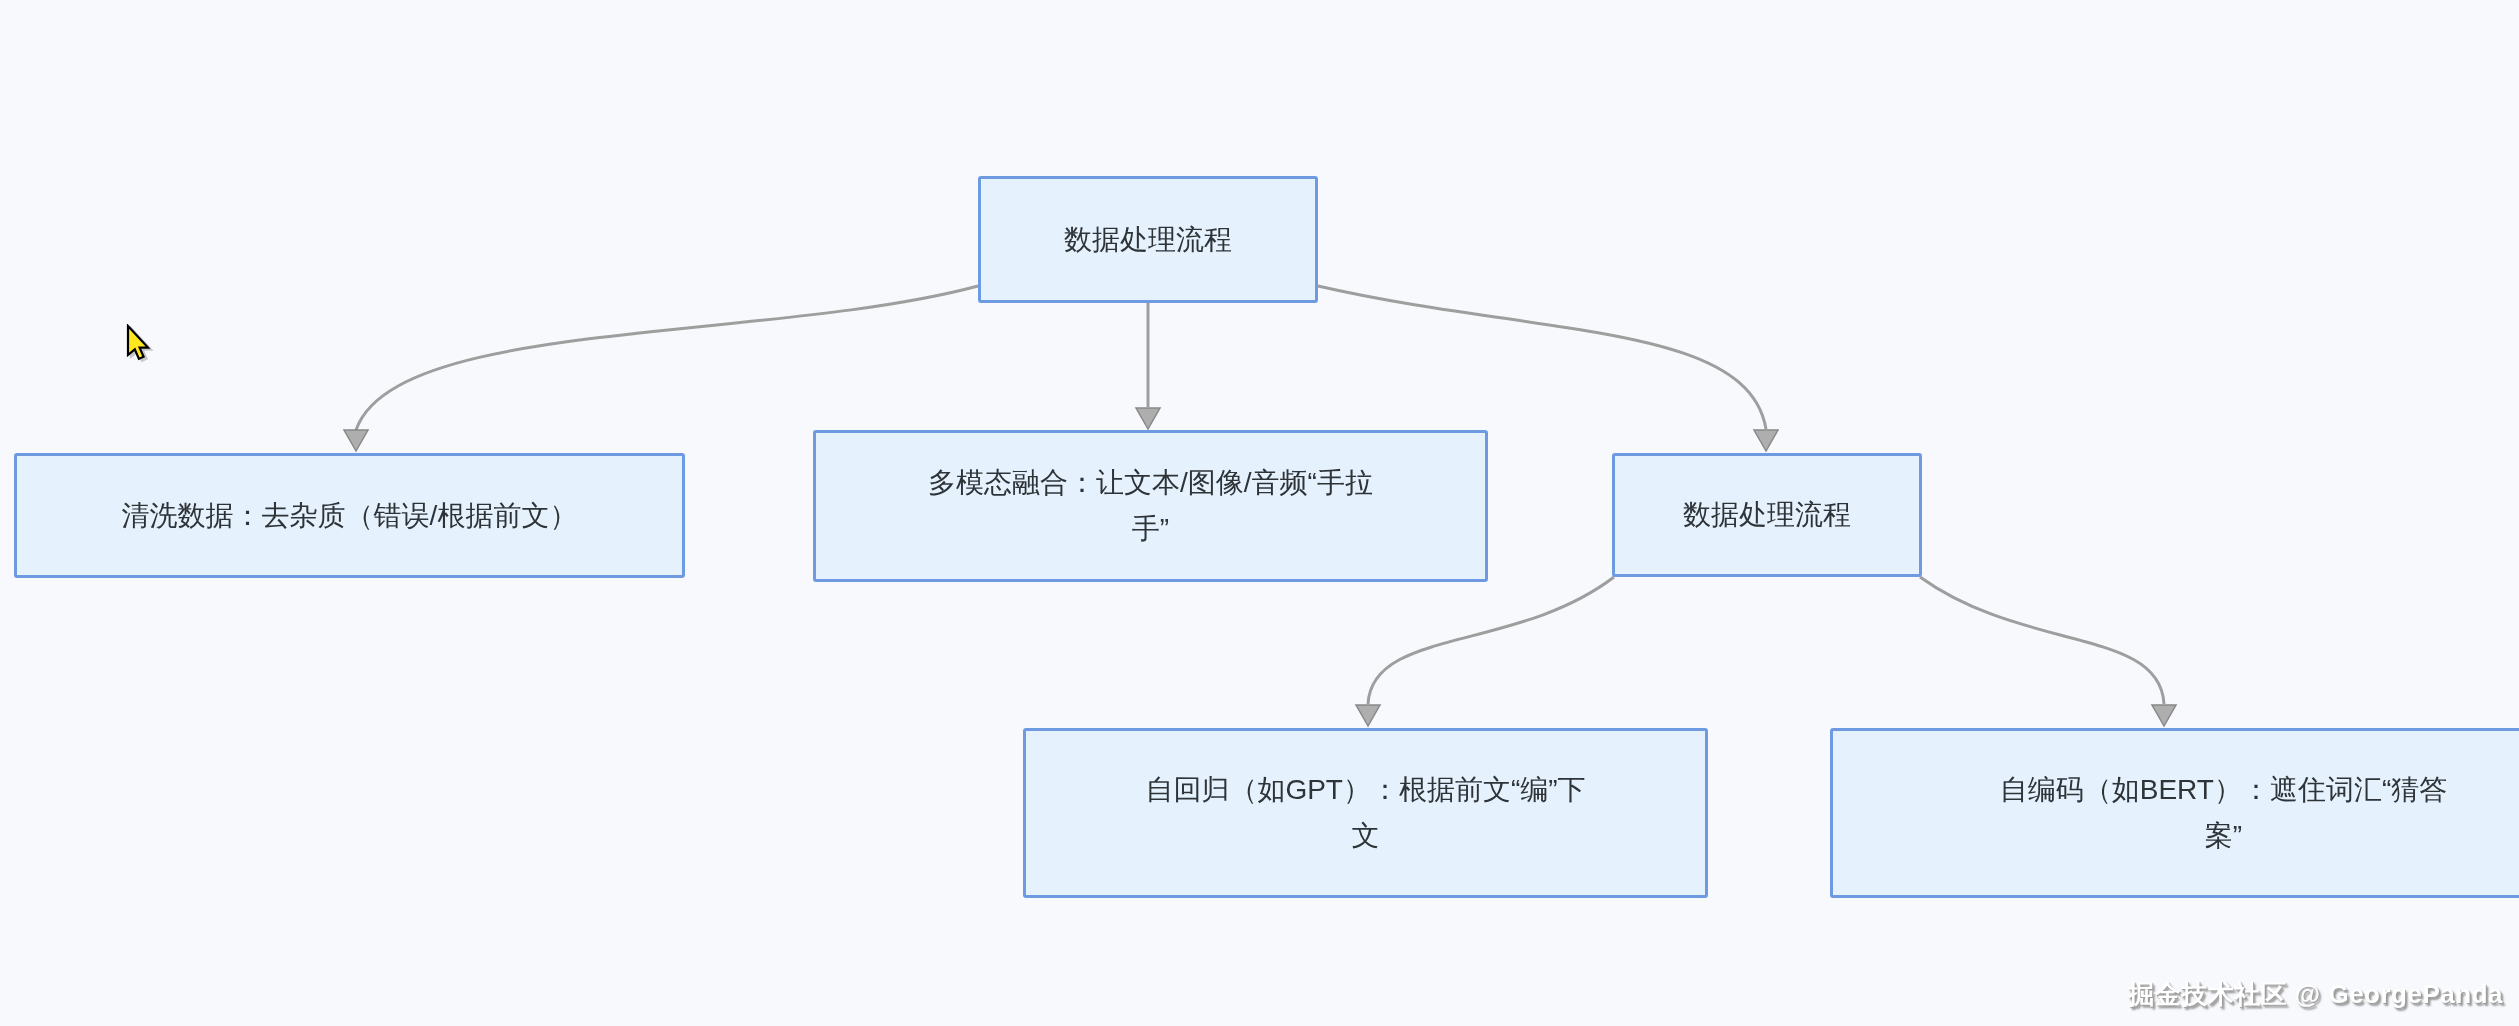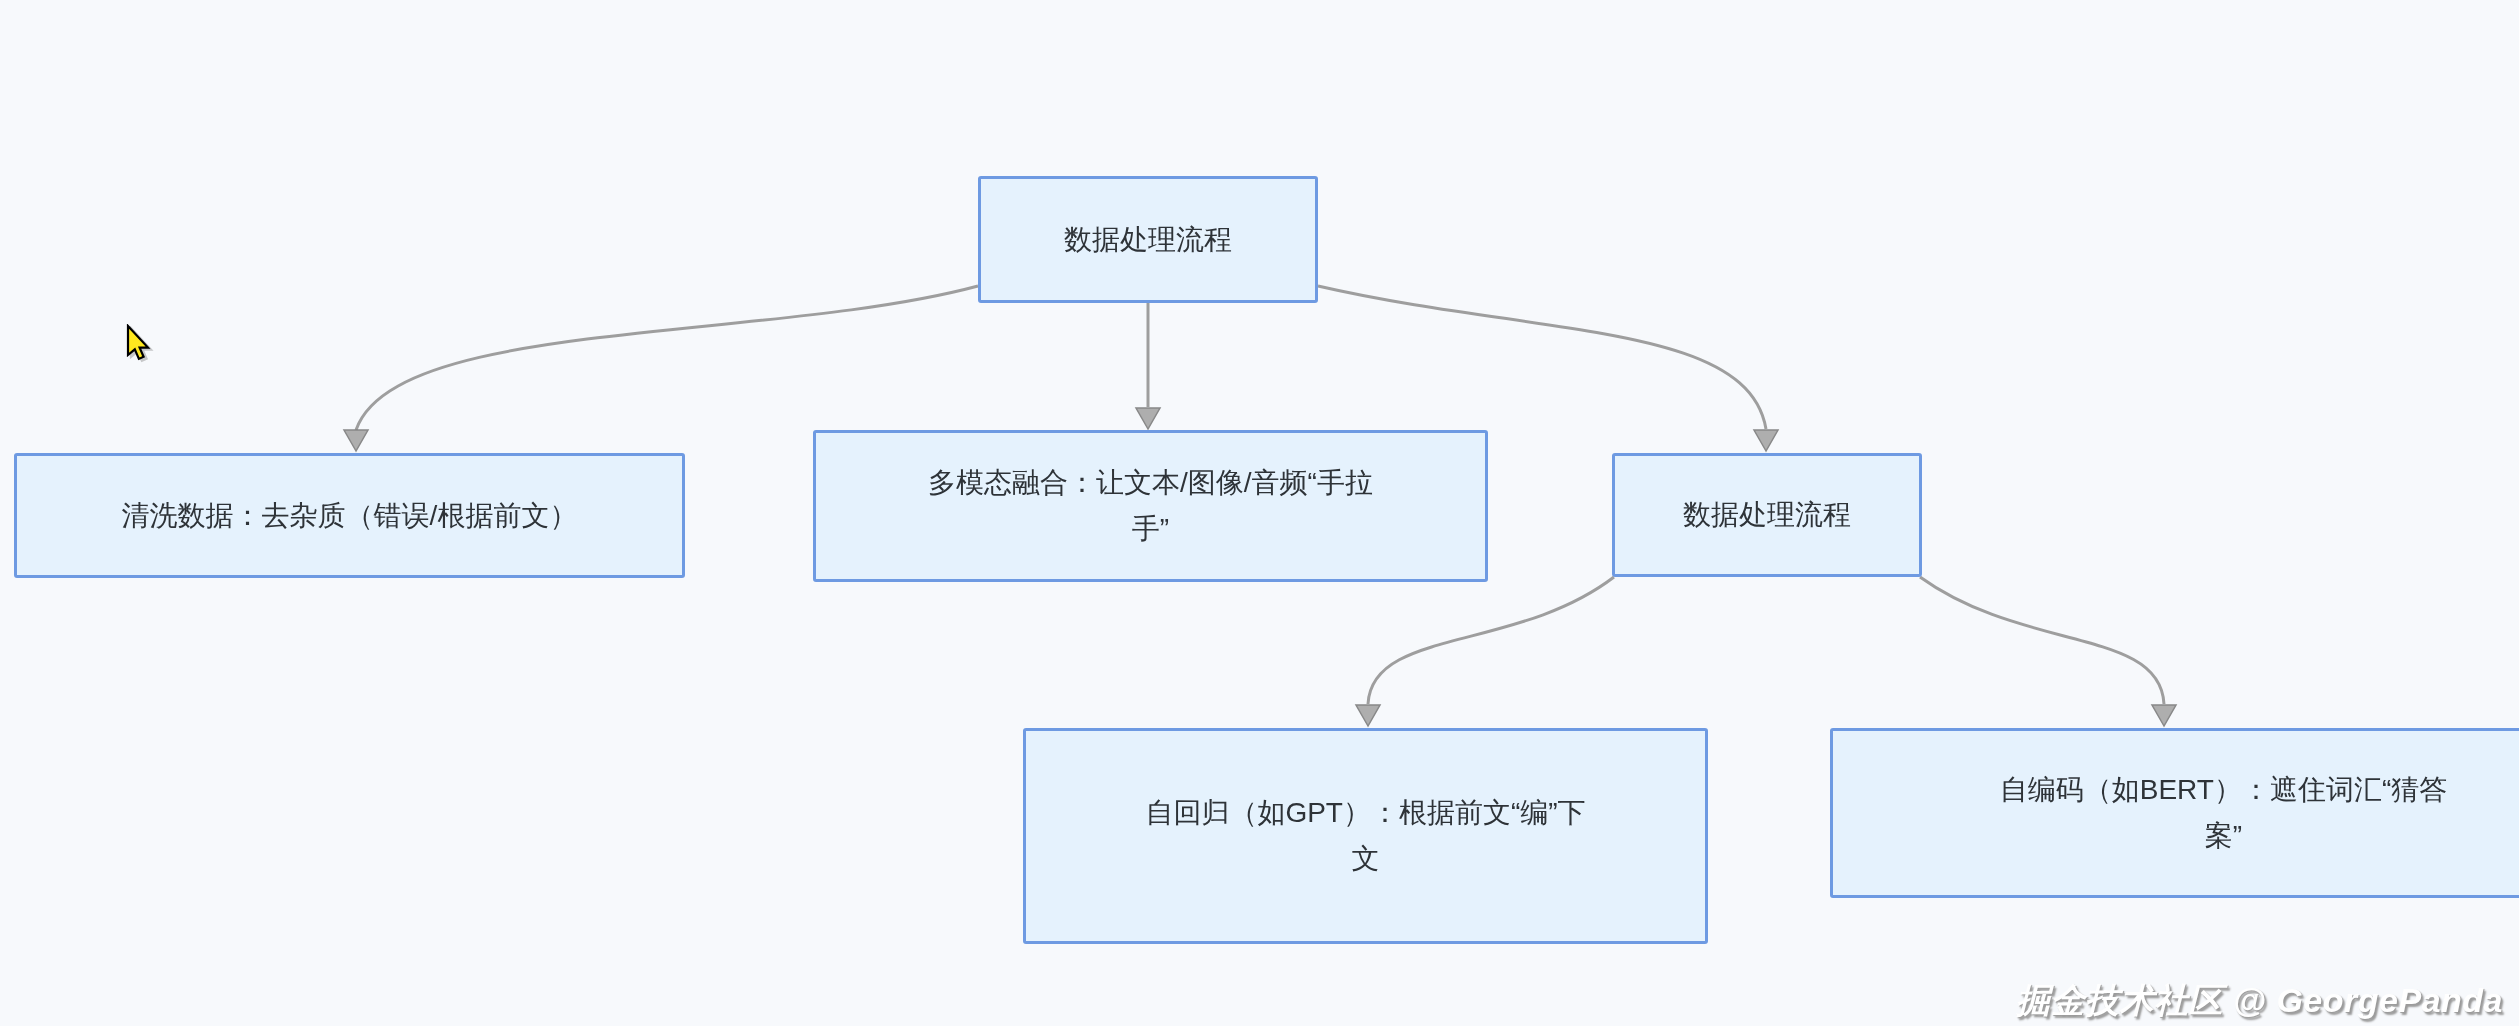--- a/index.html
+++ b/index.html
@@ -18,26 +18,25 @@
   .edges{position:absolute;left:0;top:0;width:2519px;height:1026px;pointer-events:none;}
   .edges path{fill:none;stroke:var(--edge);stroke-width:3;}
   .edges polygon{fill:var(--arrow_fill);stroke:var(--arrow_stroke);stroke-width:1.5;opacity:.92;}
   .node{
     position:absolute;display:flex;flex-direction:column;align-items:center;justify-content:center;
     background:var(--node_fill);border:3px solid var(--node_border);border-radius:3px;
     color:var(--text);font-size:28px;line-height:46px;text-align:center;padding:0 26px;cursor:default;
   }
   .nline:empty{display:none;}
   .watermark{
-    position:absolute;right:16px;bottom:2px;
-    font-size:34px;font-weight:600;letter-spacing:.5px;
+    position:absolute;right:16px;bottom:14px;
+    font-size:26px;font-weight:600;letter-spacing:.5px;
     color:var(--wm_text);
     text-shadow:2.5px 2.5px 2px var(--wm_shadow), 1px 1px 1px var(--wm_shadow);
     white-space:nowrap;
-    font-style:italic;
   }
   .cursor{position:absolute;left:126px;top:324px;filter:drop-shadow(3px 2px 0 rgba(140,140,140,.45));}
   .cursor polygon{fill:var(--cursor_fill);stroke:var(--cursor_outline);stroke-width:2.2;stroke-linejoin:miter;}
 </style>
 </head>
 <body>
 
 <div class="canvas">
 
   <svg class="edges" width="2519" height="1026" viewBox="0 0 2519 1026" xmlns="http://www.w3.org/2000/svg">
@@ -71,21 +70,21 @@
   <div class="node" style="left:813px;top:430px;width:675px;height:152px">
     <span class="nline">多模态融合：让文本/图像/音频“手拉</span>
     <span class="nline">手”</span>
   </div>
 
   <div class="node" style="left:1612px;top:453px;width:310px;height:124px">
     <span class="nline">数据处理流程</span>
 
   </div>
 
-  <div class="node" style="left:1023px;top:728px;width:685px;height:216px">
+  <div class="node" style="left:1023px;top:728px;width:685px;height:170px">
     <span class="nline">自回归（如GPT）：根据前文“编”下</span>
     <span class="nline">文</span>
   </div>
 
   <div class="node" style="left:1830px;top:728px;width:787px;height:170px">
     <span class="nline">自编码（如BERT）：遮住词汇“猜答</span>
     <span class="nline">案”</span>
   </div>
 
   <div class="watermark">掘金技术社区 @ GeorgePanda</div>

